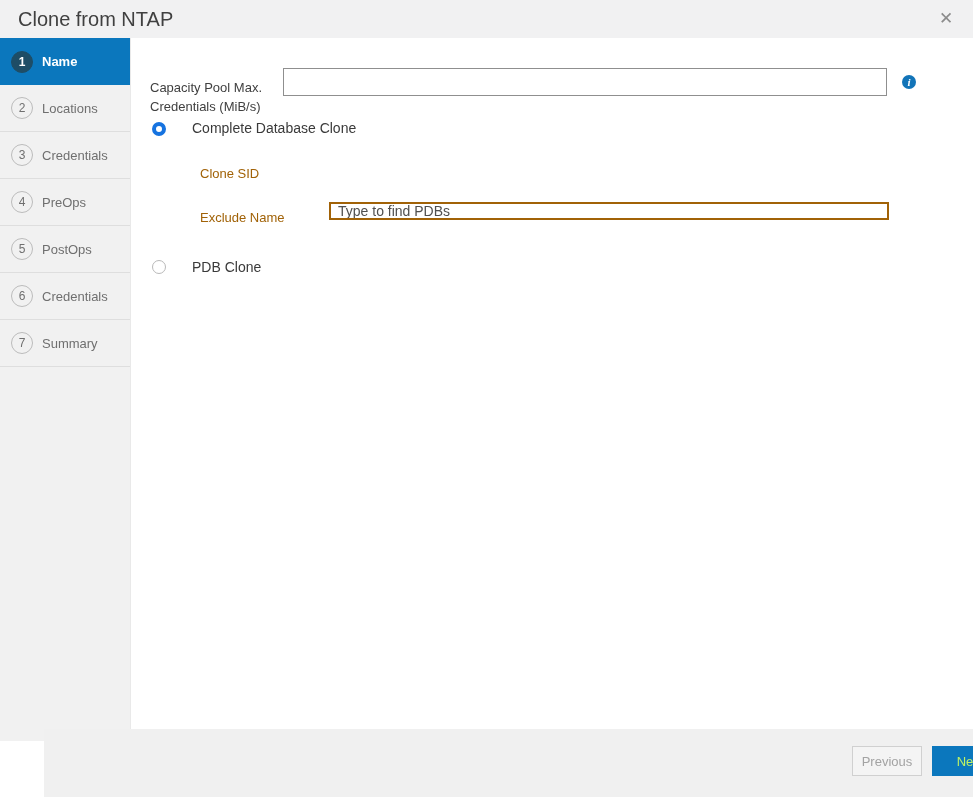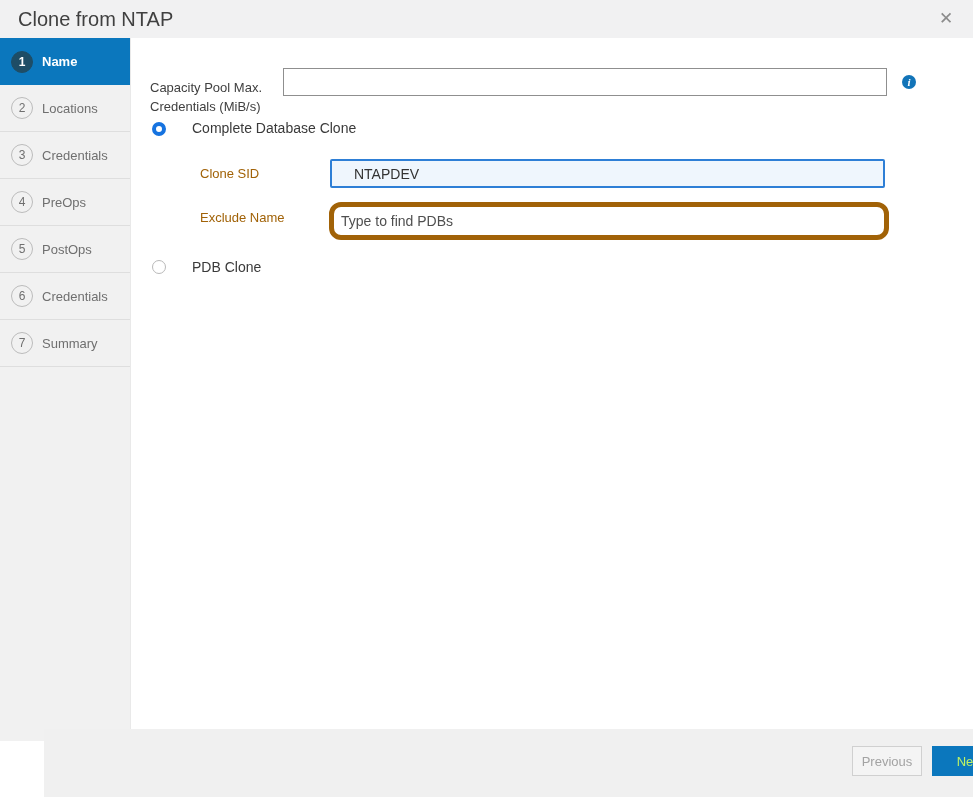--- a/index.html
+++ b/index.html
@@ -80,22 +80,22 @@
   #label-complete{left:192px;top:120px;text-align:center;}
   .sub-label{position:absolute;font-size:13px;color:#a16207;}
   #label-sid{left:200px;top:166px;}
   .sid-input{
     position:absolute;left:330px;top:159px;width:555px;height:29px;
     border:2px solid var(--focused-input-border);background:var(--focused-input-bg);
     border-radius:2px;font-size:14px;color:#333;padding:0 8px 0 22px;outline:none;
   }
   #label-pdbs{left:200px;top:210px;}
   .pdb-input{
-    position:absolute;left:329px;top:202px;width:560px;height:38px;
-    border:5px solid #a16207;border-radius:12px;background:#fff;
+    position:absolute;left:329px;top:202px;width:560px;height:18px;
+    border:2px solid #a16207;border-radius:0;background:#fff;
     font-size:14px;color:#333;padding:0 8px 0 7px;outline:none;
   }
   .pdb-input::placeholder{color:#4f4f4f;opacity:1;}
   #radio-pdb{left:152px;top:260px;}
   #label-pdb{left:192px;top:259px;}
   
   .footer{
     position:absolute;left:0;bottom:0;width:973px;height:68px;background:#f0f0f0;margin-left:44px;
   }
   .btn{
@@ -157,21 +157,20 @@
     <div>Capacity Pool Max.</div>
     <div>Credentials (MiB/s)</div>
   </div>
   <input class="cap-input" type="text" value="" style="">
   <span class="info">i</span>
 
   <span class="radio selected" id="radio-complete"></span>
   <span class="radio-label" id="label-complete">Complete Database Clone</span>
 
   <span class="sub-label" id="label-sid">Clone SID</span>
-  <input class="sid-input" type="text" value="NTAPDEV" style="">
 
   <span class="sub-label" id="label-pdbs">Exclude Name</span>
   <input class="pdb-input" type="text" placeholder="Type to find PDBs" style="">
 
   <span class="radio unselected" id="radio-pdb"></span>
   <span class="radio-label" id="label-pdb">PDB Clone</span>
 
   <div class="footer">
     <button class="btn btn-prev" disabled="">Previous</button>
     <button class="btn btn-next">Next</button>

